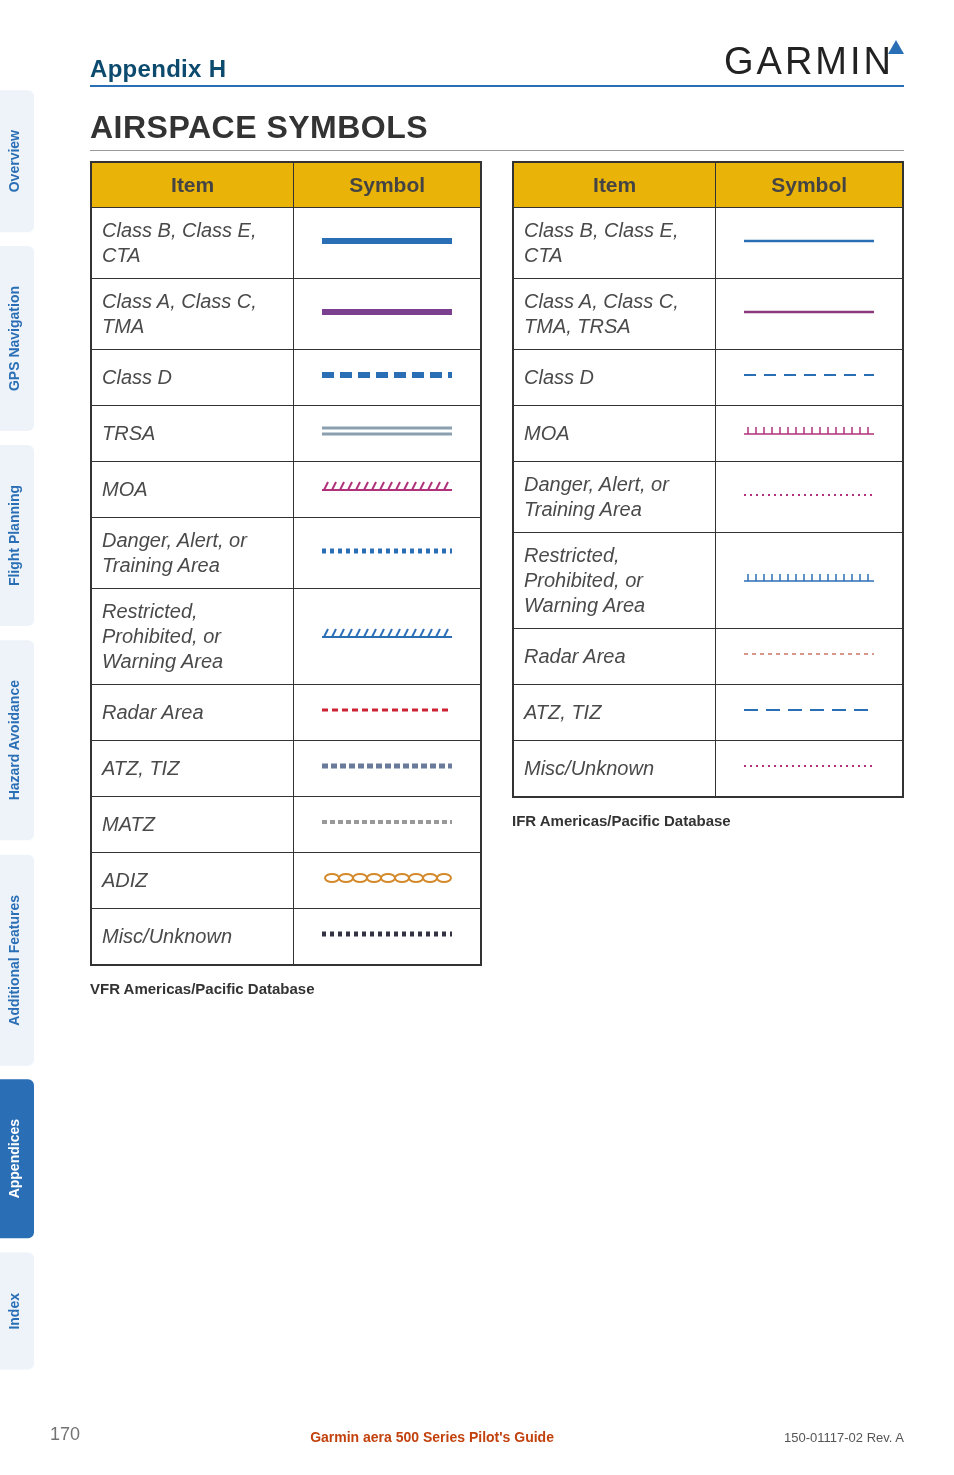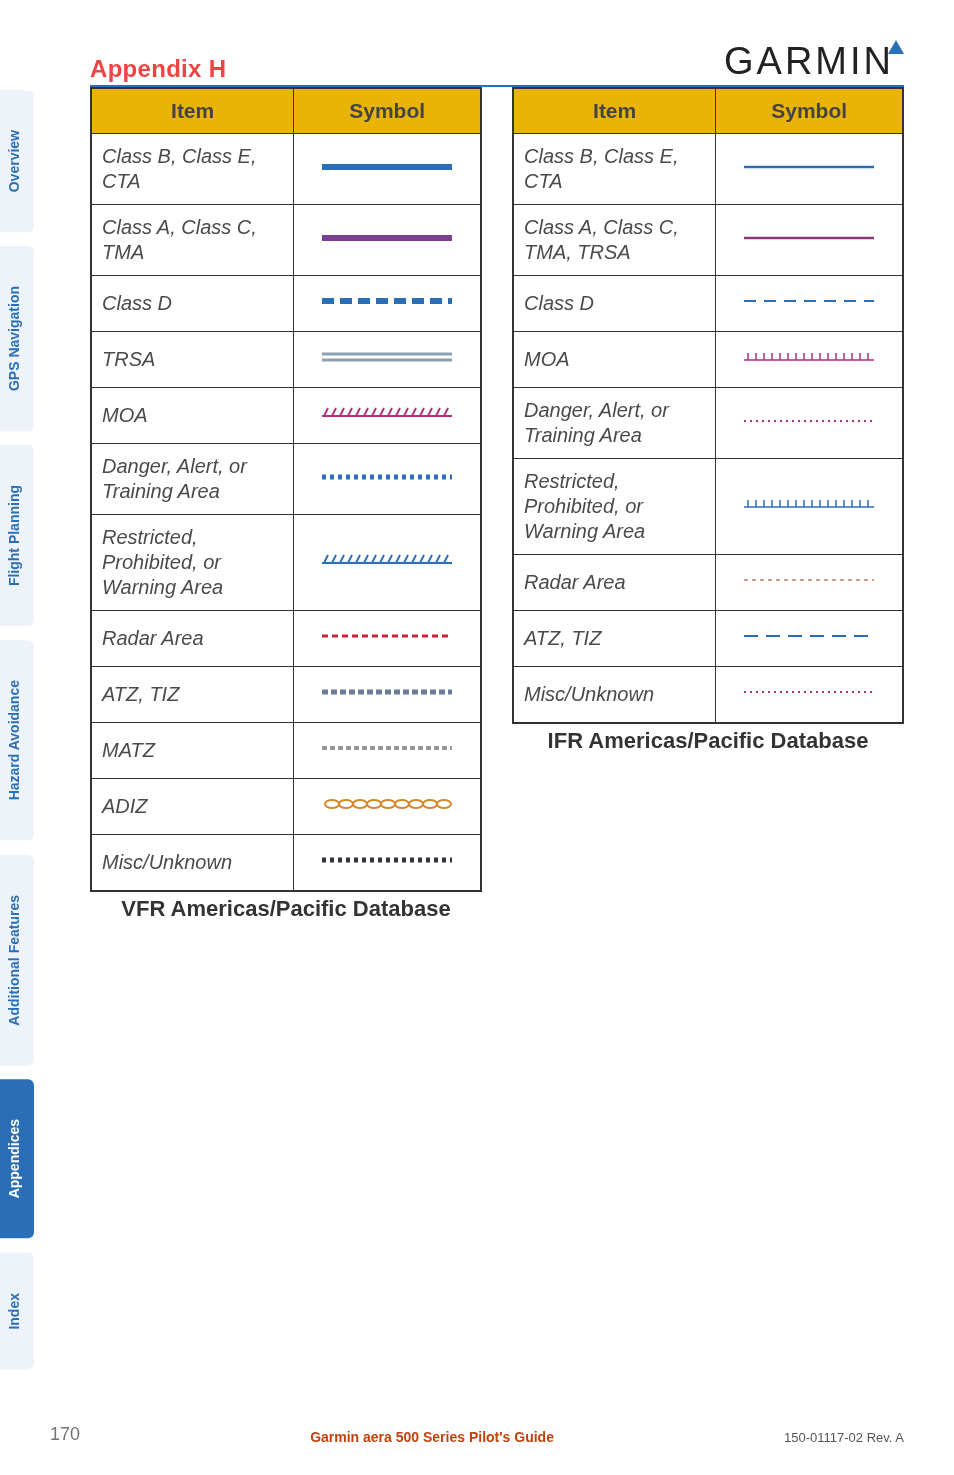--- a/index.html
+++ b/index.html
@@ -18,21 +18,21 @@
   }
   .header-row {
     display: flex;
     justify-content: space-between;
     align-items: flex-end;
     border-bottom: 2px solid #2a6fb5;
     padding-bottom: 2px;
     margin-left: 60px;
   }
   .appendix {
-    color: #ef4444;
+    color: #0c4a6e;
     font-weight: 700;
     font-size: 24px;
     letter-spacing: 0.3px;
   }
   .logo {
     display: flex;
     align-items: flex-start;
   }
   .logo-text {
     font-size: 38px;
@@ -94,25 +94,25 @@
     width: 52%;
     line-height: 1.25;
   }
   table.airspace td.sym-cell {
     width: 48%;
     height: 56px;
     text-align: center;
   }
   .vfr td.sym-cell { height: 70px; }
   .caption {
-    text-align: center;
+    text-align: left;
     font-weight: 700;
-    font-size: 22px;
+    font-size: 15px;
     color: #333;
-    margin-top: 4px;
+    margin-top: 14px;
   }
   
   .tabs {
     position: absolute;
     left: 0; top: 90px;
     width: 34px;
     display: flex;
     flex-direction: column;
   }
   .tab {
@@ -315,20 +315,21 @@
     </div>
 
   <div class="header-row">
     <span class="appendix">Appendix H</span>
     <span class="logo">
       <span class="logo-text">GARMIN</span>
       <span class="logo-tri"></span>
     </span>
   </div>
 
+  <h1 class="section-title">AIRSPACE SYMBOLS</h1>
 
   <div class="tables-row">
     <div class="col">
       <table class="airspace vfr">
         <thead>
           <tr>
             <th>Item</th>
             <th>Symbol</th>
           </tr>
         </thead>

